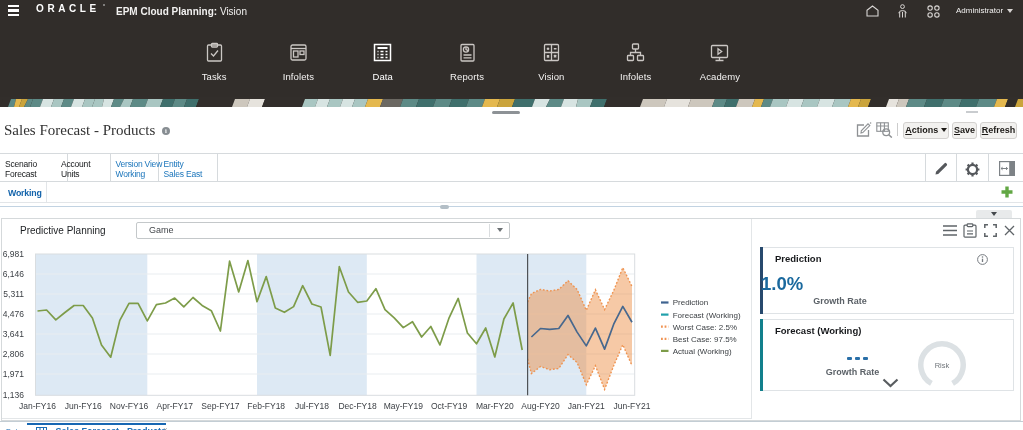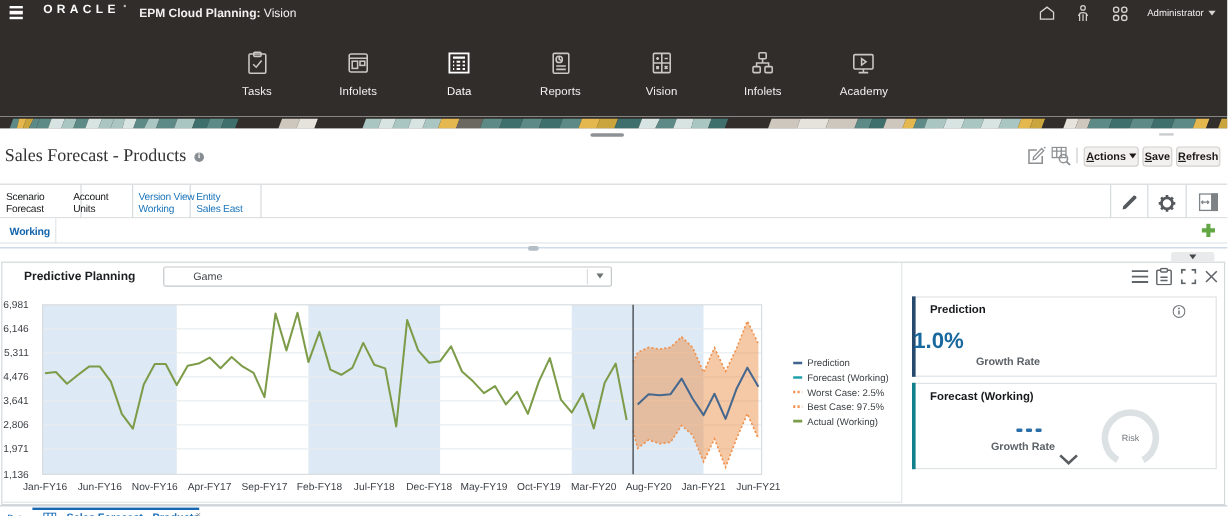--- a/index.html
+++ b/index.html
@@ -21,22 +21,22 @@
 .pcell{position:absolute;top:0;height:28px;border-right:1px solid #d6dadd;font-size:8.5px;letter-spacing:-0.2px;padding:4.5px 0 0 5px;line-height:10.5px;color:#17191b;white-space:nowrap}
 .pcell.blue{color:#1b75bb}
 .icell{position:absolute;top:0;height:28px;border-left:1px solid #d6dadd}
 #workrow{position:absolute;left:0;top:182px;width:1023px;height:21px;border-bottom:1px solid #e2e5e8;background:#fff}
 #working{position:absolute;left:8px;top:6px;font-size:8.8px;letter-spacing:-0.2px;font-weight:bold;color:#1464ab}
 #workdiv{position:absolute;left:46px;top:0;width:1px;height:21px;background:#e2e5e8}
 #splitter{position:absolute;left:0;top:206px;width:1023px;height:1px;background:#c2d3e2}
 #notch{position:absolute;left:440px;top:204.5px;width:9px;height:4px;background:#b3bec6;border-radius:2px}
 #minibtn{position:absolute;left:976px;top:210px;width:36px;height:8px;background:#e8eaeb;border-radius:2px 2px 0 0;text-align:center}
 #panel{position:absolute;left:1px;top:218px;width:1020px;height:203px;border:1px solid #d5d9db;background:#fff}
-#ptitle{position:absolute;left:18px;top:6px;font-size:10px;font-weight:bold;color:#1c1f22}
-#psel{position:absolute;left:134px;top:3px;width:374px;height:17px;border:1px solid #c4c8ca;border-radius:2px;font-size:9px;color:#43474b;line-height:15px;padding-left:24px;background:#fff}
+#ptitle{position:absolute;left:18px;top:6px;font-size:10px;font-weight:normal;color:#1c1f22}
+#psel{position:absolute;left:134px;top:3px;width:374px;height:17px;border:1px solid #c4c8ca;border-radius:2px;font-size:9px;color:#43474b;line-height:15px;padding-left:12px;background:#fff}
 #pseldiv{position:absolute;right:19px;top:1px;width:1px;height:13px;background:#dadddf}
 #pselarr{position:absolute;right:6px;top:5px;width:0;height:0;border-left:3.5px solid transparent;border-right:3.5px solid transparent;border-top:4.5px solid #6d7275}
 #chart{position:absolute;left:0;top:22px}
 #panediv{position:absolute;left:749px;top:0;width:1px;height:200px;background:#e3e6e8}
 #panebot{position:absolute;left:0;top:199px;width:749px;height:1px;background:#e3e6e8}
 .card{position:absolute;left:758px;width:254px;background:#fff;border:1px solid #dfe3e6}
 .cbar{position:absolute;left:-1px;top:-1px;width:3.2px}
 .ctitle{position:absolute;left:14px;top:5px;font-size:9.5px;font-weight:bold;color:#17191c}
 .gray{color:#5c6268;font-weight:bold;font-size:9px}
 #foot{position:absolute;left:0;top:421px;width:1023px;height:9px;background:#fff;border-top:1.5px solid #c3cdd4;font-size:9px}

